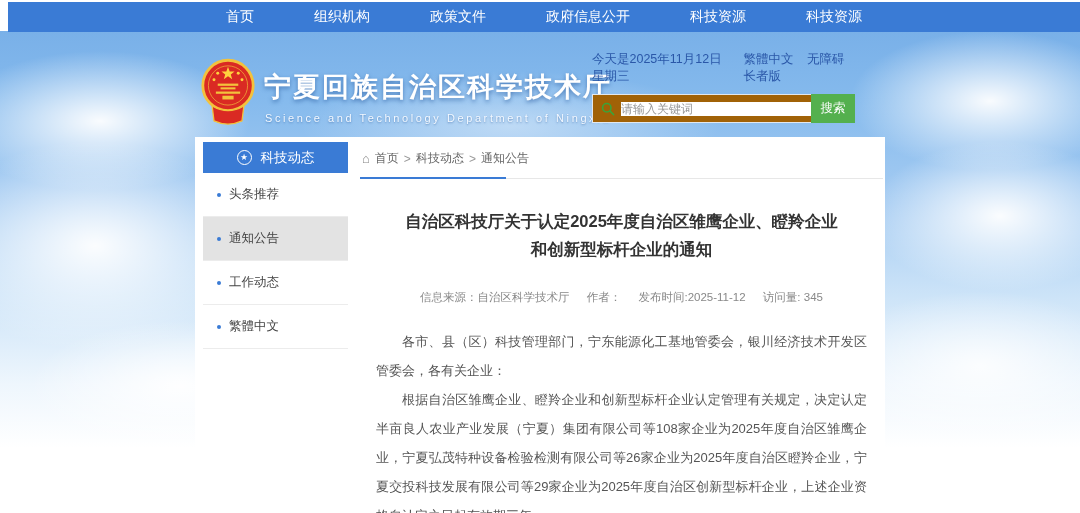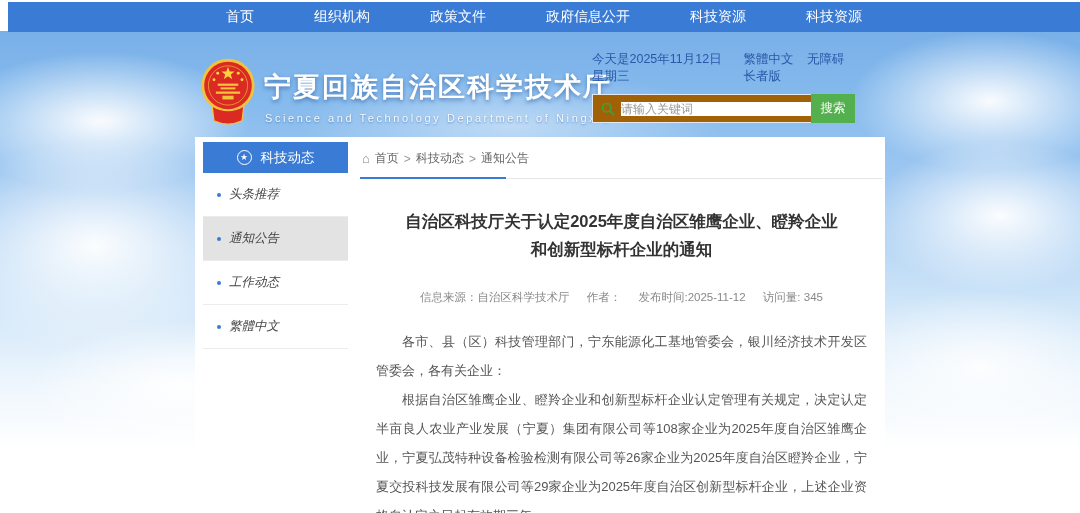--- a/index.html
+++ b/index.html
@@ -46,21 +46,21 @@
   
   .wrap { position:absolute; left:195px; top:137px; width:690px; height:376px; background:#fff; z-index:3; }
 
   
   .sidebar { position:absolute; left:8px; top:5px; width:145px; }
   .sb-head { height:31px; background:#3a7bd5; color:#fff; font-size:13.5px;
     display:flex; align-items:center; justify-content:center; gap:9px; cursor:pointer; }
   .sb-star { width:15px; height:15px; border:1.4px solid #fff; border-radius:50%;
     display:flex; align-items:center; justify-content:center; font-size:8.5px; line-height:1; color:#fff; }
   .sb-item { height:44px; display:flex; align-items:center; padding-left:14px;
-    border-bottom:1px solid #ececec; font-size:12.5px; color:#444; cursor:pointer;font-style:italic; }
+    border-bottom:1px solid #ececec; font-size:12.5px; color:#444; cursor:pointer; }
   .sb-item .dot { width:4px; height:4px; border-radius:50%; background:#3a7bd5; margin-right:8px; flex:none; }
   .sb-item.active { background:#e3e3e3; }
 
   
   .main { position:absolute; left:165px; top:0; width:523px; }
   .crumb-row { position:relative; padding:13px 2px 11px; border-bottom:1px solid #e7e7e7;
     font-size:12px; color:#666; display:flex; align-items:center; gap:5px; }
   .crumb-row .home-ico { color:#888; font-size:13px; line-height:1; }
   .crumb-link { cursor:pointer; }
   .crumb-sep { color:#999; }

